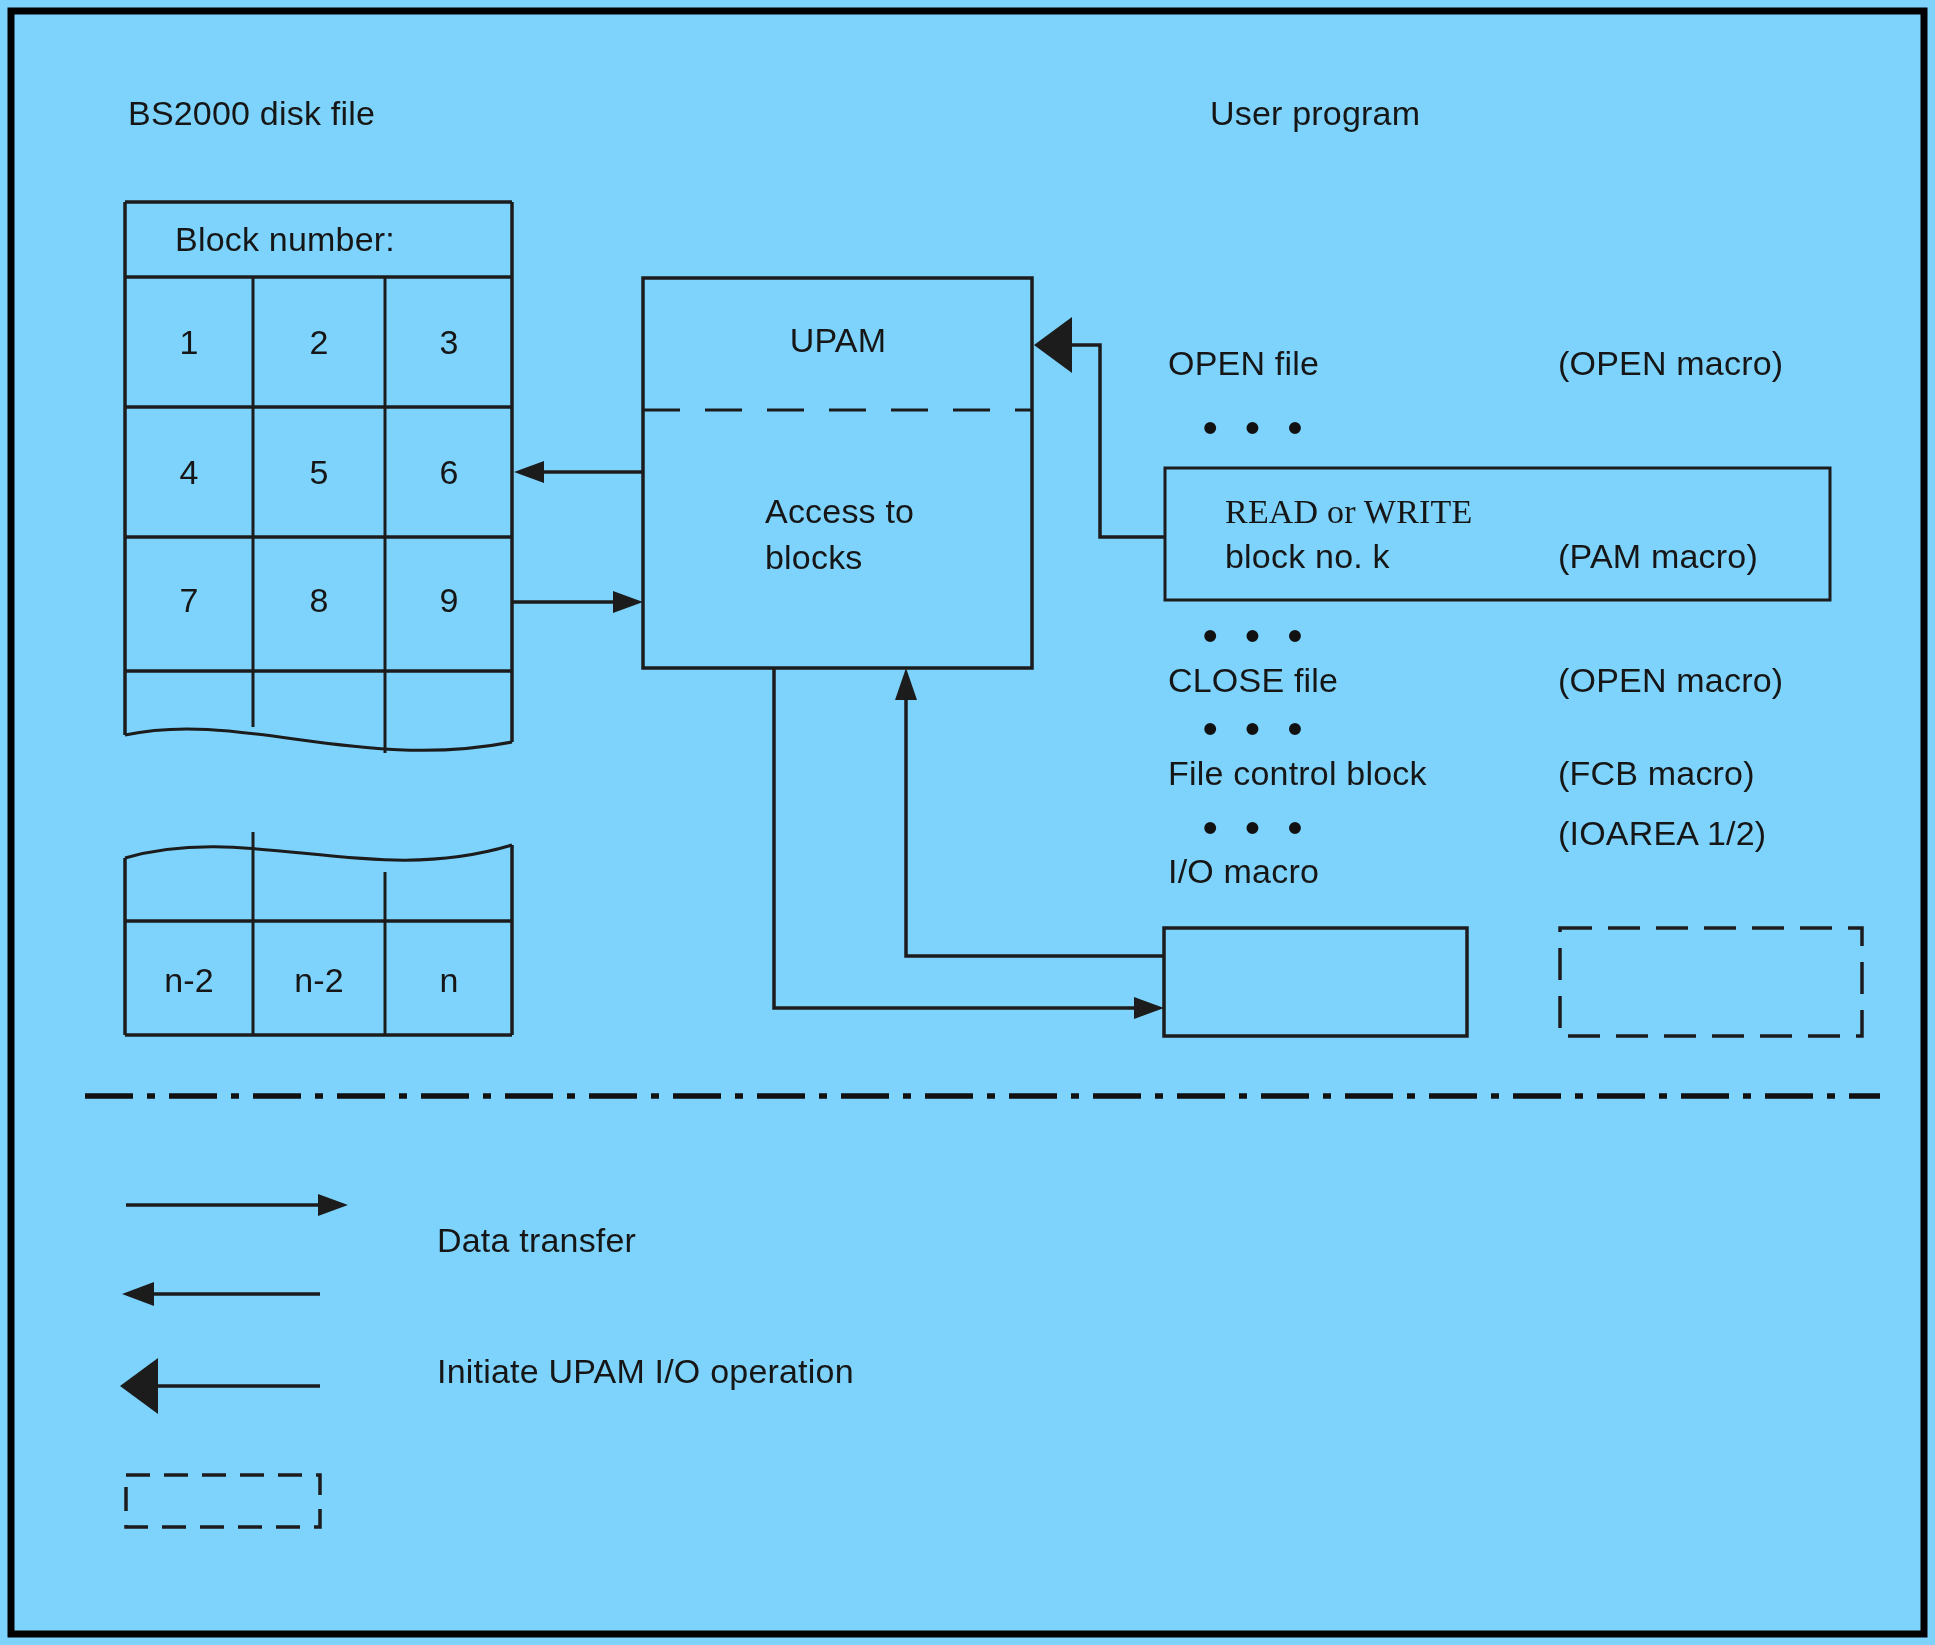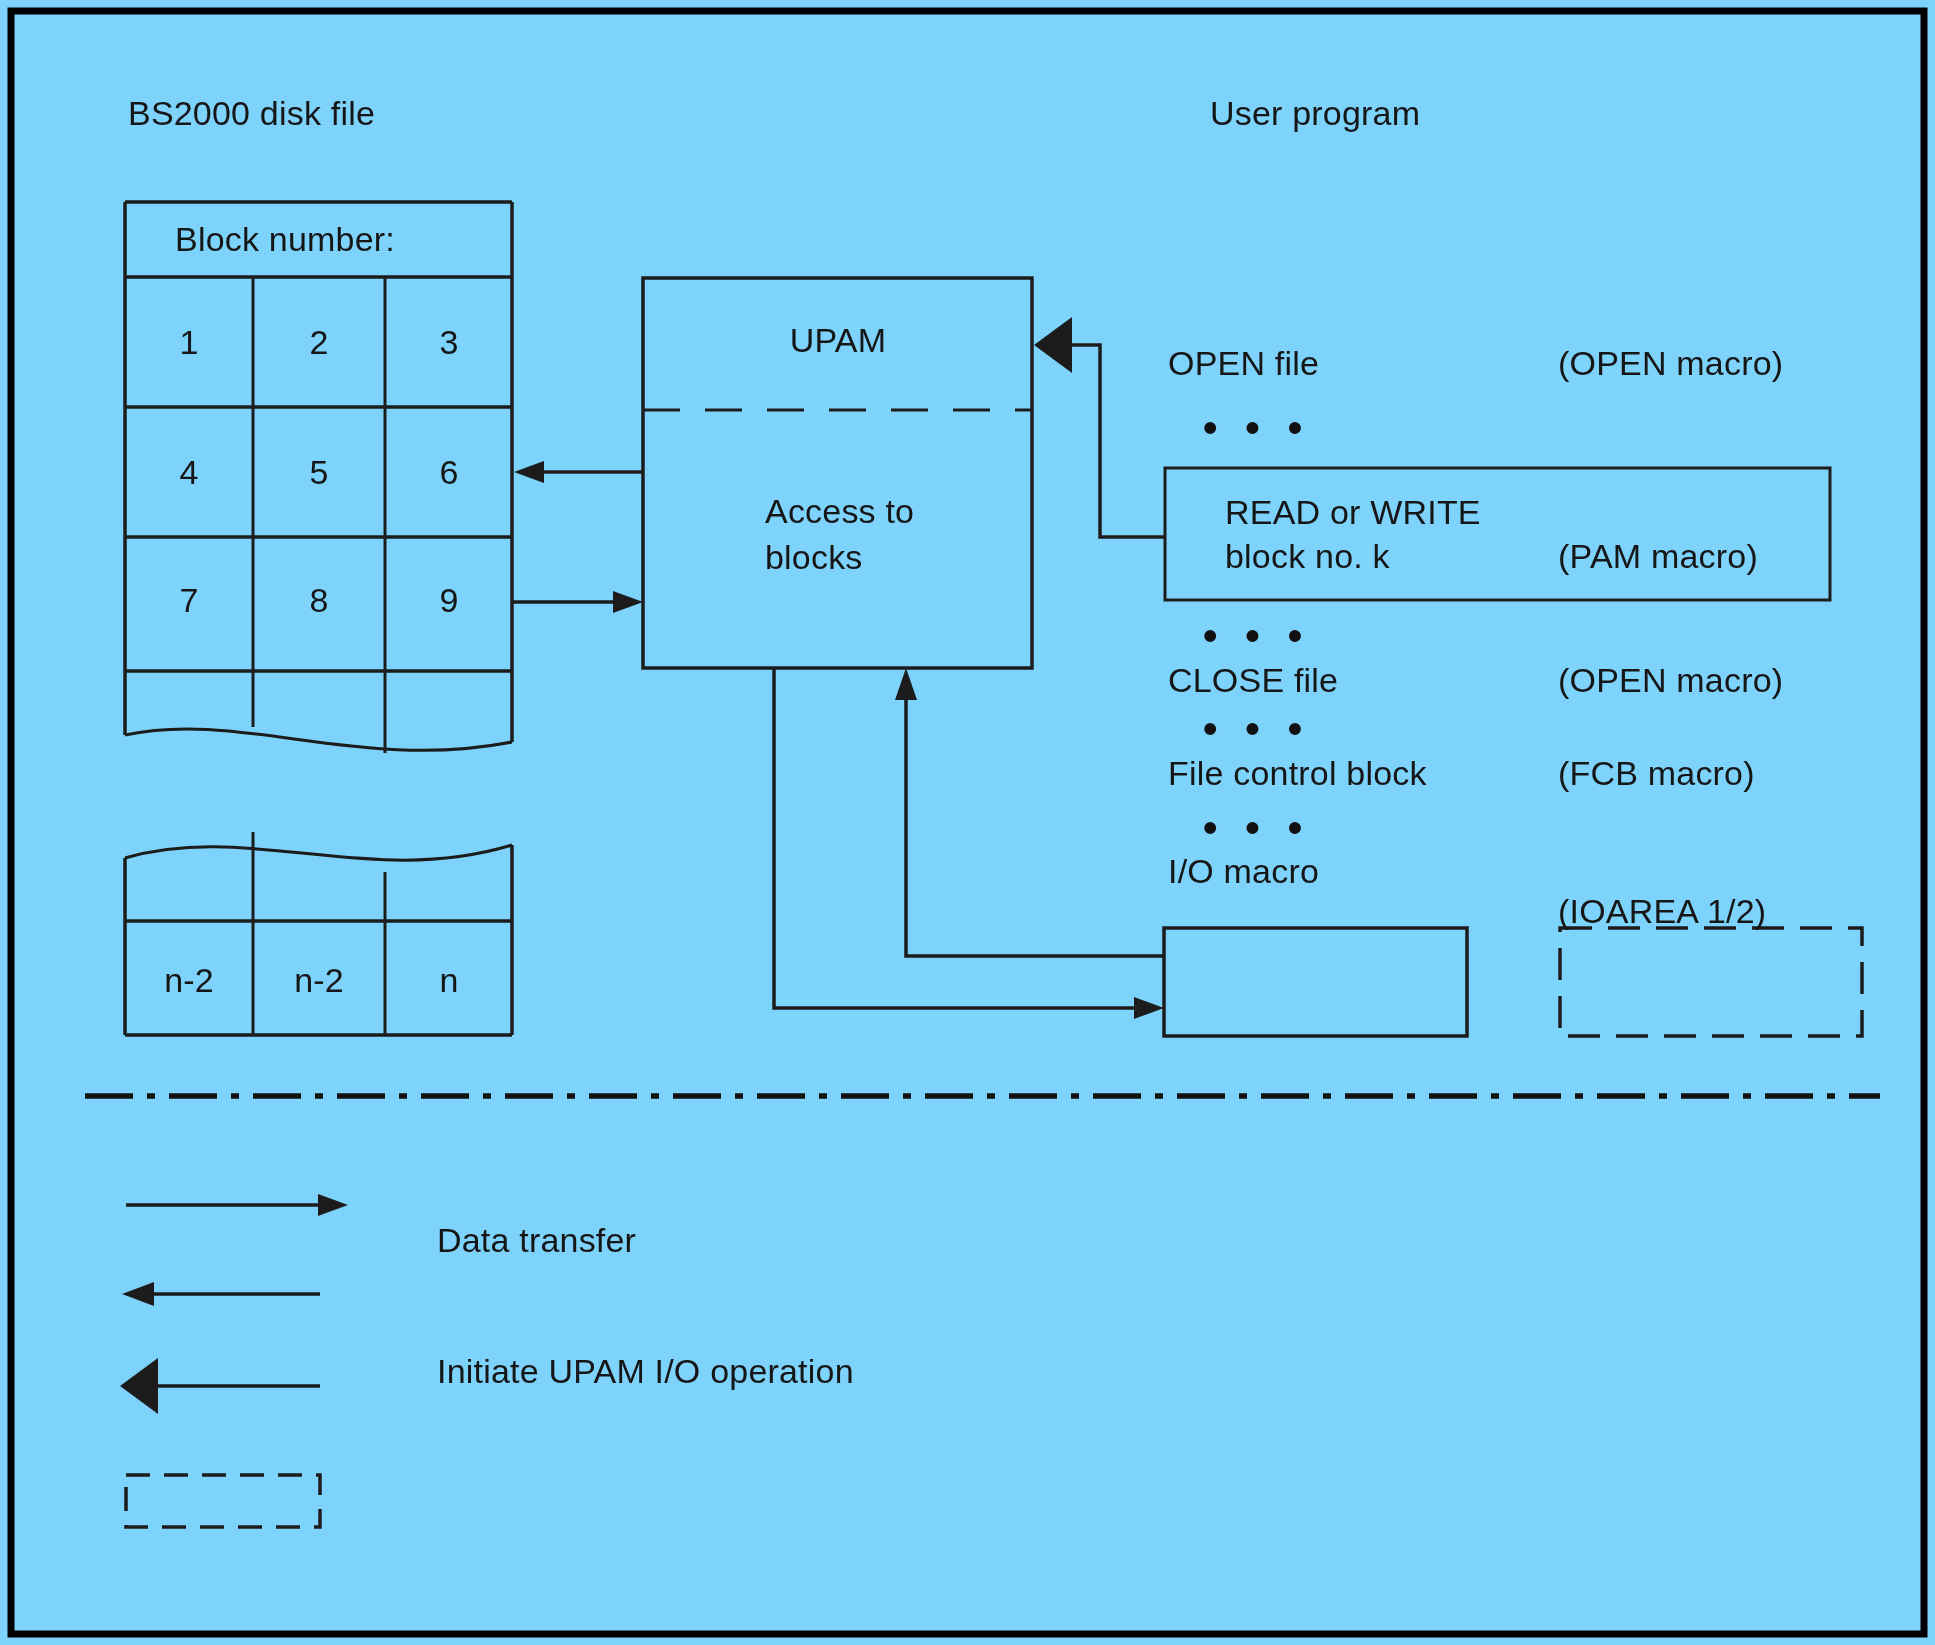--- a/index.html
+++ b/index.html
@@ -127,35 +127,35 @@
 
   <div class="lbl ctr" style="left:838px;top:340px;">UPAM</div>
   <div class="lbl" style="left:765px;top:490px;">Access to</div>
   <div class="lbl" style="left:765px;top:536px;">blocks</div>
 
   <div class="lbl" style="left:1168px;top:342px;">OPEN file</div>
   <div class="lbl" style="left:1558px;top:342px;text-align:right;">(OPEN macro)</div>
 
   <div class="dots" style="left:1266px;top:401px;">•••</div>
 
-  <div class="lbl" style="left:1225px;top:491px;">READ or WRITE</div>
+  <div class="lbl" style="left:1225px;top:491px;font-family:Liberation Serif, serif;">READ or WRITE</div>
   <div class="lbl" style="left:1225px;top:535px;">block no. k</div>
   <div class="lbl" style="left:1558px;top:535px;">(PAM macro)</div>
 
   <div class="dots" style="left:1266px;top:609px;">•••</div>
 
   <div class="lbl" style="left:1168px;top:659px;">CLOSE file</div>
   <div class="lbl" style="left:1558px;top:659px;">(OPEN macro)</div>
 
   <div class="dots" style="left:1266px;top:702px;">•••</div>
 
   <div class="lbl" style="left:1168px;top:752px;">File control block</div>
   <div class="lbl" style="left:1558px;top:752px;">(FCB macro)</div>
 
   <div class="dots" style="left:1266px;top:801px;">•••</div>
 
   <div class="lbl" style="left:1168px;top:850px;">I/O macro</div>
-  <div class="lbl" style="left:1558px;top:890px;">(IOAREA 1/2)</div>
+  <div class="lbl" style="left:1558px;top:812px;">(IOAREA 1/2)</div>
 
   <div class="lbl" style="left:437px;top:1219px;">Data transfer</div>
   <div class="lbl" style="left:437px;top:1350px;">Initiate UPAM I/O operation</div>
 
 </div>
 
 </body></html>

